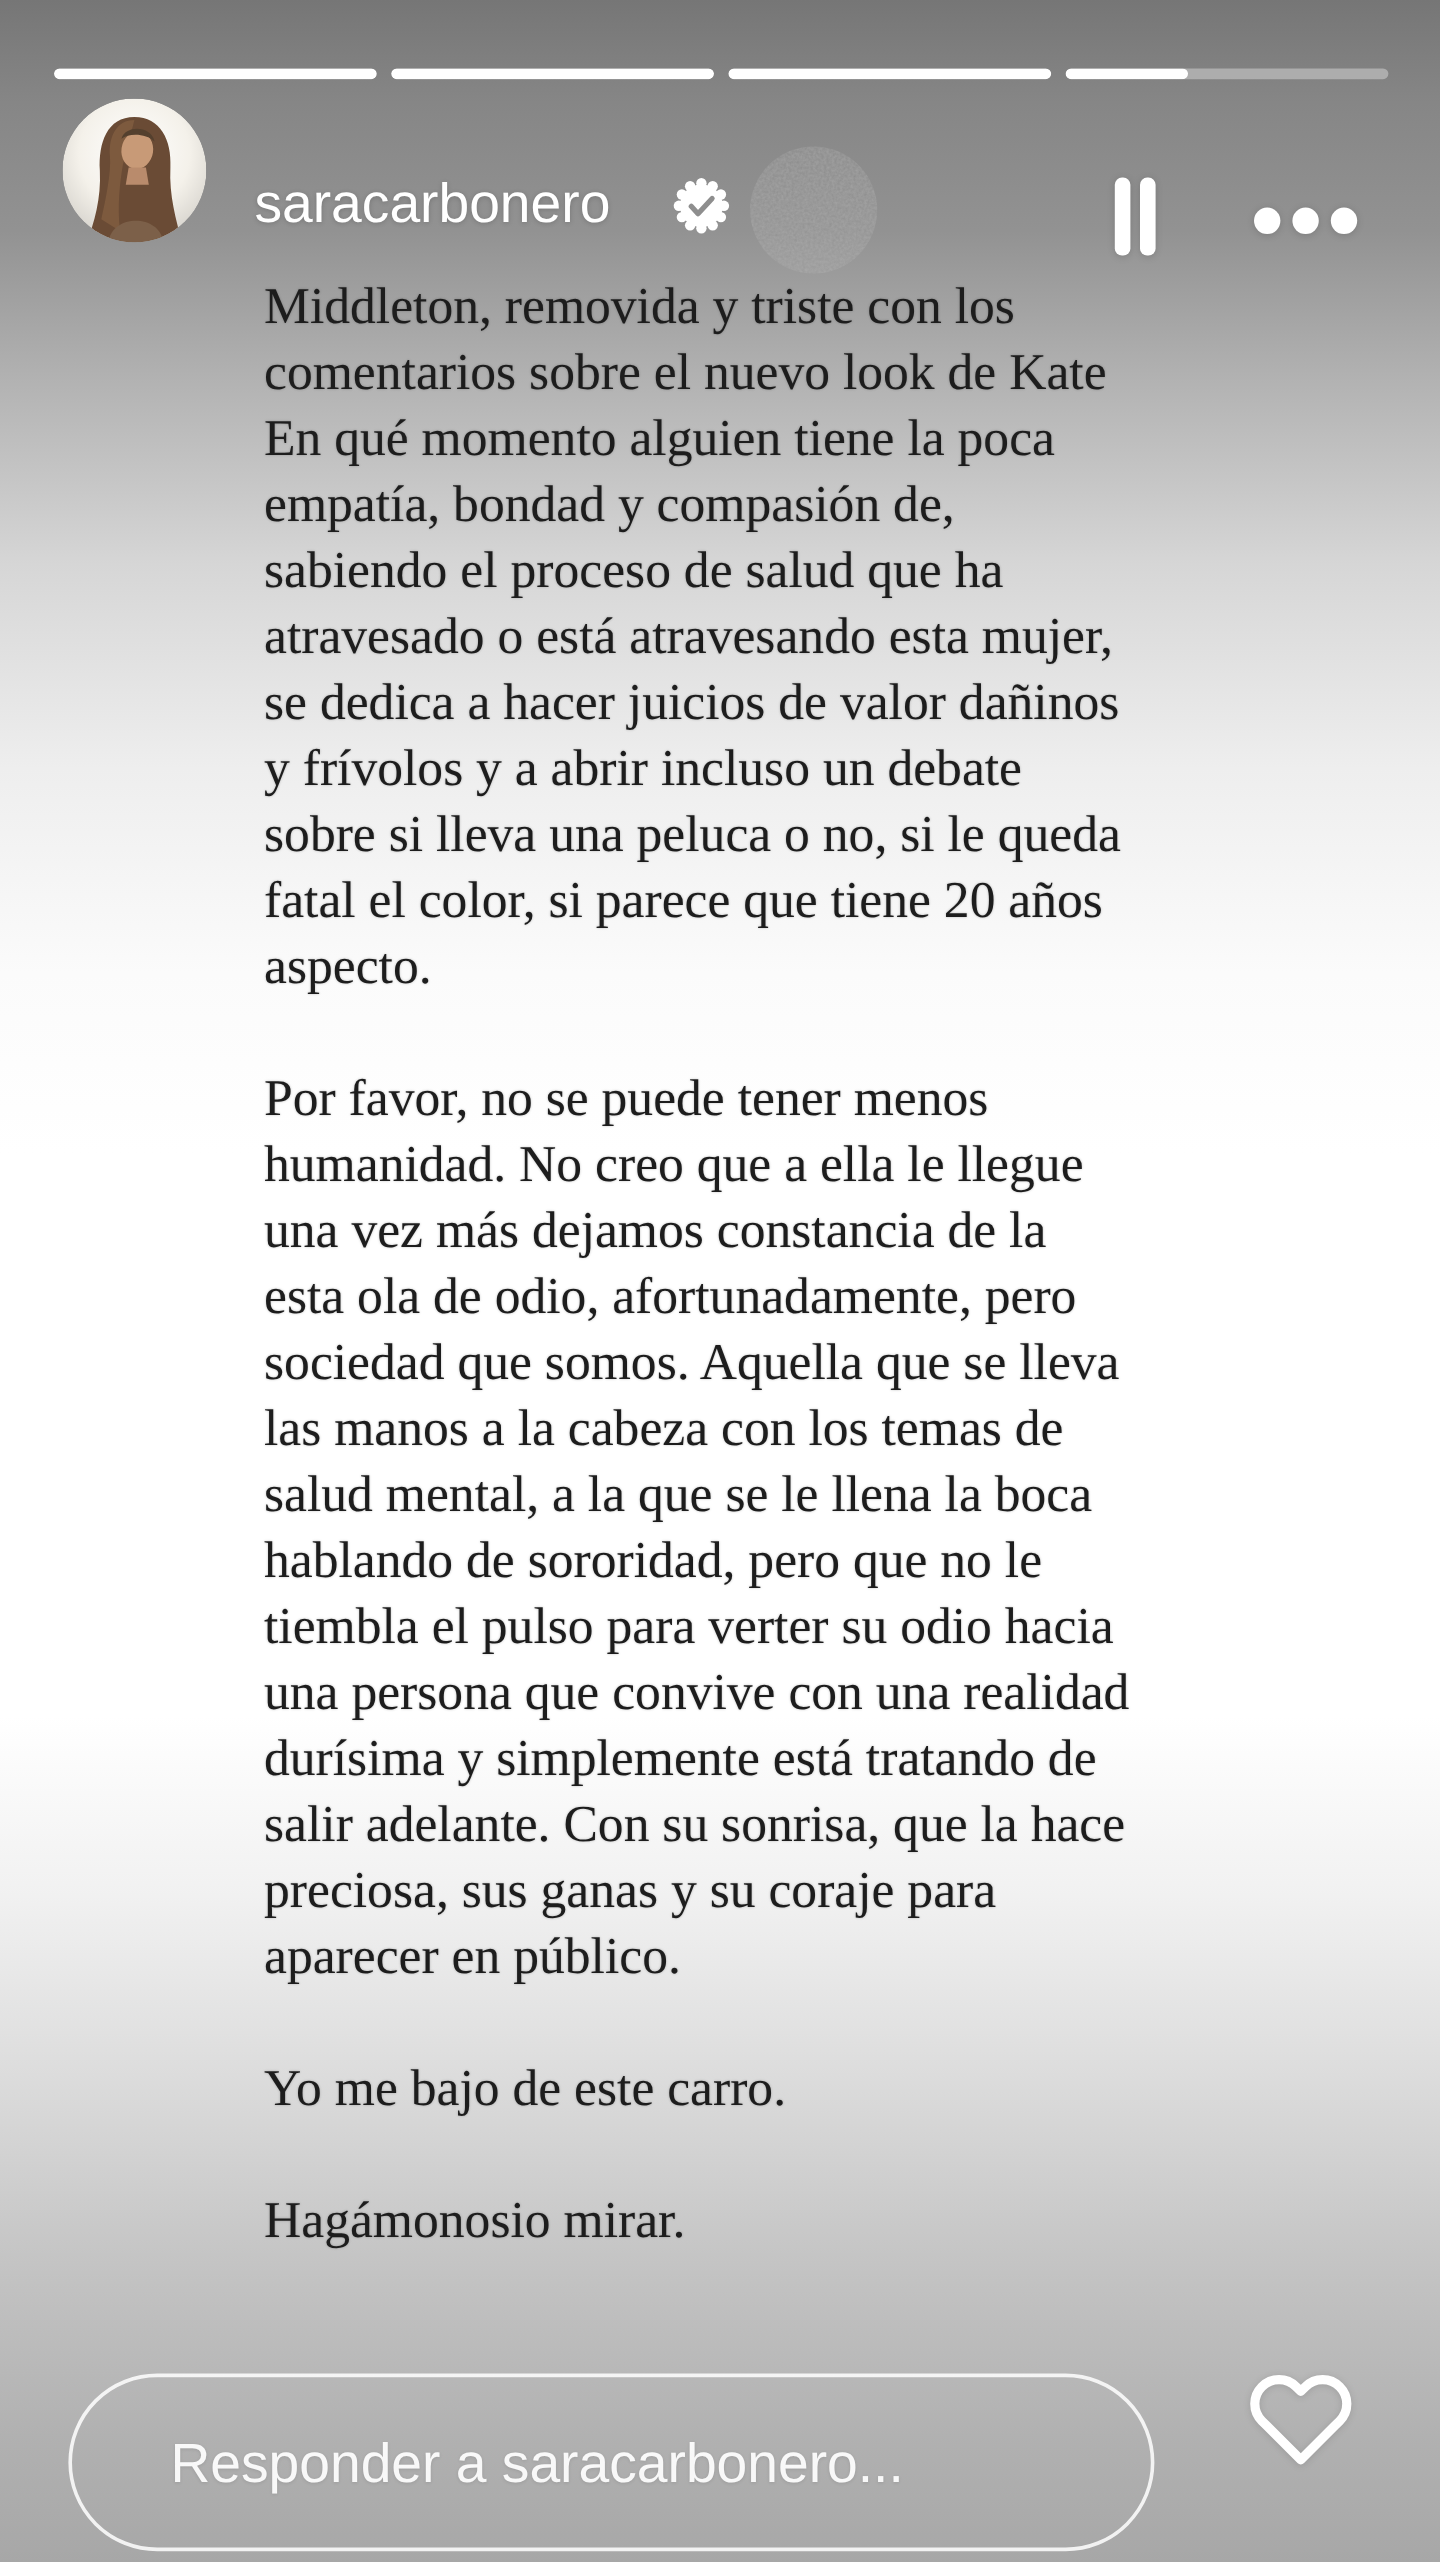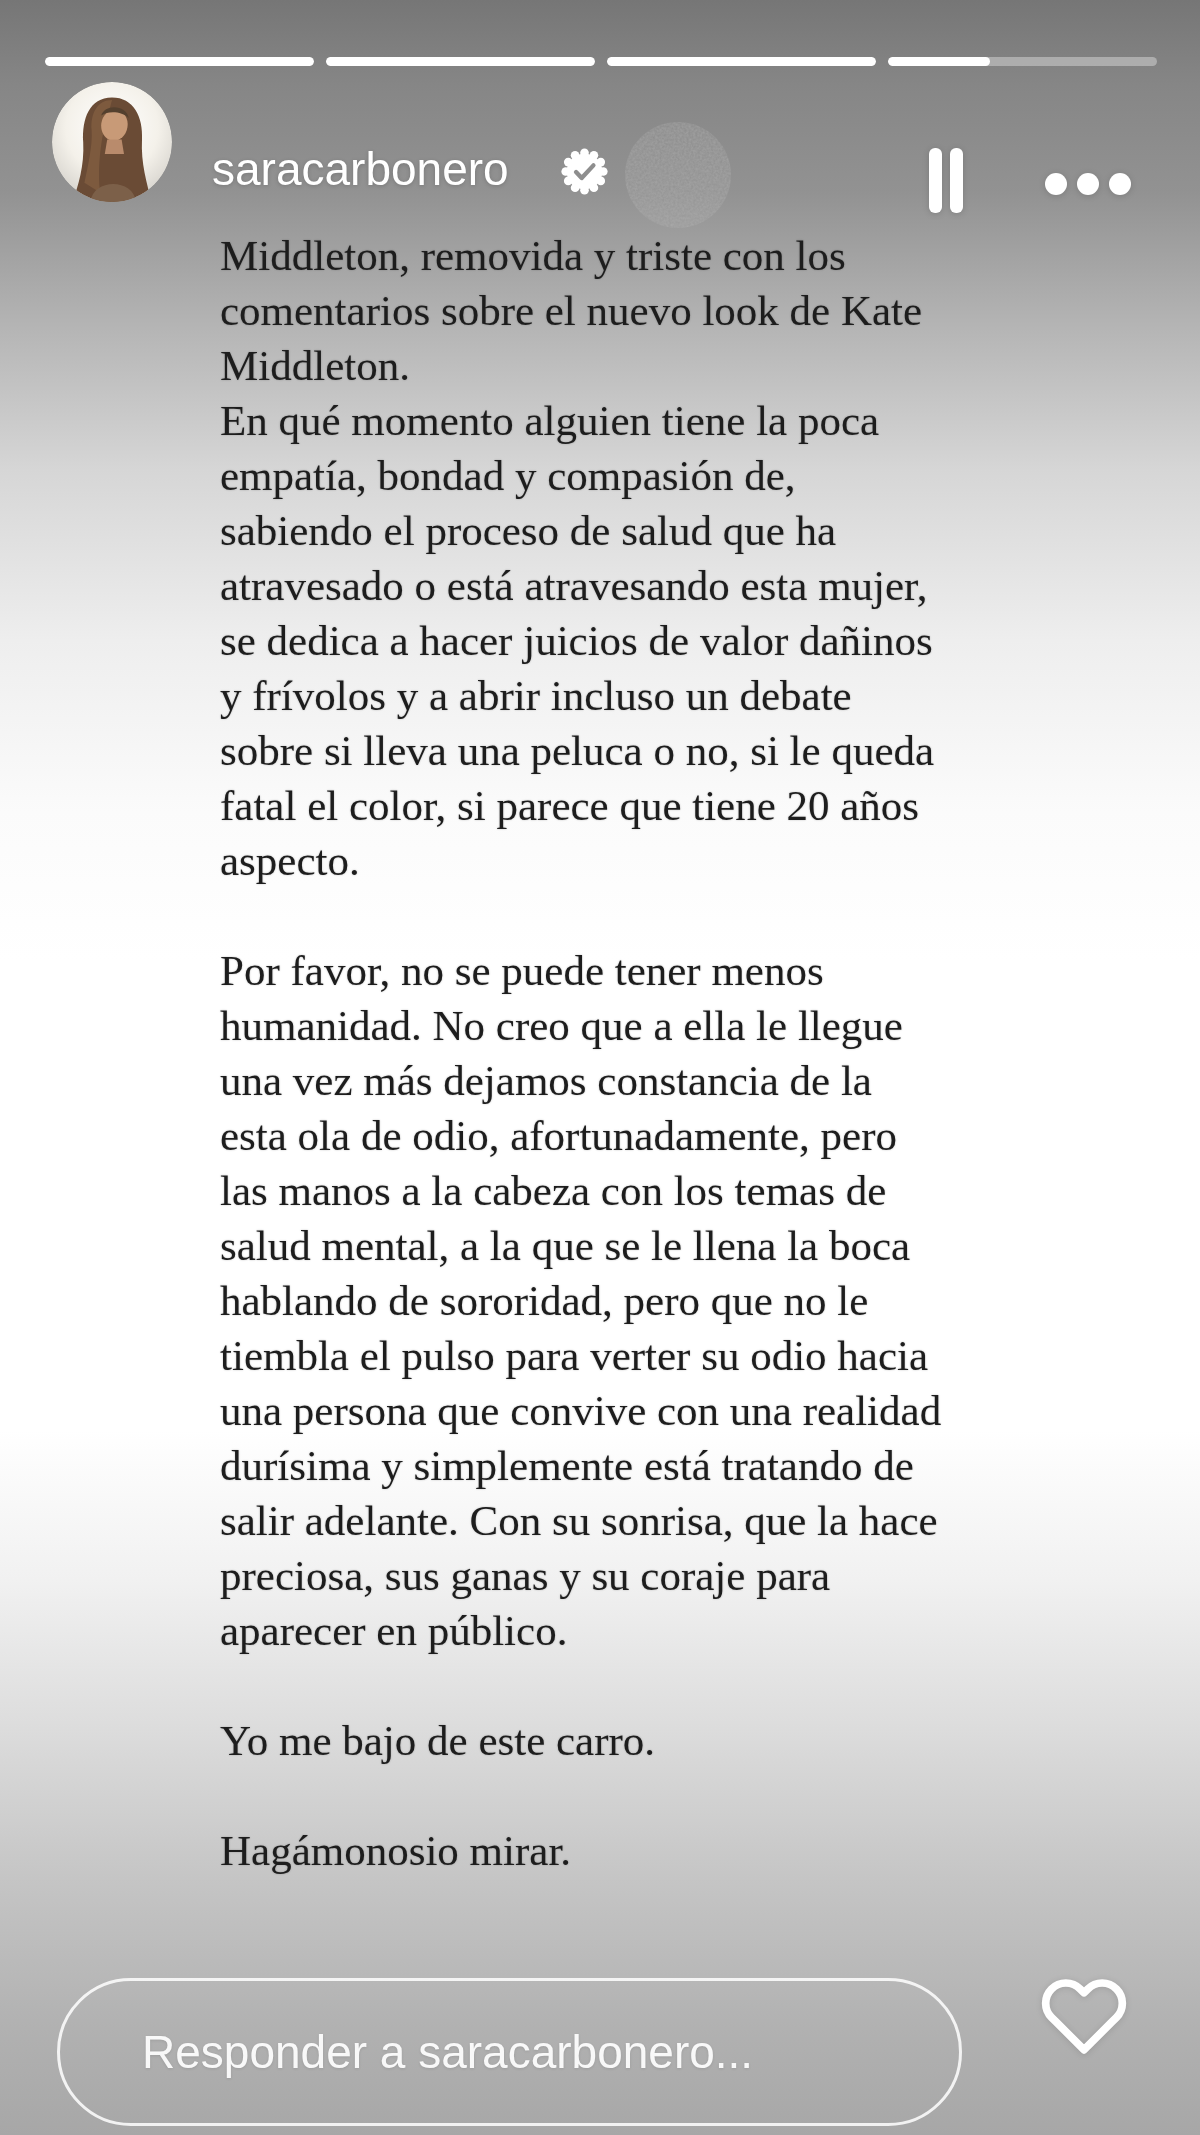--- a/index.html
+++ b/index.html
@@ -167,35 +167,35 @@
     <div class="more-btn">
       <div class="dot"></div>
       <div class="dot"></div>
       <div class="dot"></div>
     </div>
   </div>
 
   <div class="story-text" id="story-text">
       <div class="story-line">Middleton, removida y triste con los</div>
       <div class="story-line">comentarios sobre el nuevo look de Kate</div>
-      <div class="story-line">Middleton.</div>
       <div class="story-line">En qué momento alguien tiene la poca</div>
       <div class="story-line">empatía, bondad y compasión de,</div>
       <div class="story-line">sabiendo el proceso de salud que ha</div>
       <div class="story-line">atravesado o está atravesando esta mujer,</div>
       <div class="story-line">se dedica a hacer juicios de valor dañinos</div>
       <div class="story-line">y frívolos y a abrir incluso un debate</div>
       <div class="story-line">sobre si lleva una peluca o no, si le queda</div>
       <div class="story-line">fatal el color, si parece que tiene 20 años</div>
       <div class="story-line">aspecto.</div>
       <div class="story-line">&nbsp;</div>
       <div class="story-line">Por favor, no se puede tener menos</div>
       <div class="story-line">humanidad. No creo que a ella le llegue</div>
       <div class="story-line">una vez más dejamos constancia de la</div>
       <div class="story-line">esta ola de odio, afortunadamente, pero</div>
+      <div class="story-line">sociedad que somos. Aquella que se lleva</div>
       <div class="story-line">las manos a la cabeza con los temas de</div>
       <div class="story-line">salud mental, a la que se le llena la boca</div>
       <div class="story-line">hablando de sororidad, pero que no le</div>
       <div class="story-line">tiembla el pulso para verter su odio hacia</div>
       <div class="story-line">una persona que convive con una realidad</div>
       <div class="story-line">durísima y simplemente está tratando de</div>
       <div class="story-line">salir adelante. Con su sonrisa, que la hace</div>
       <div class="story-line">preciosa, sus ganas y su coraje para</div>
       <div class="story-line">aparecer en público.</div>
       <div class="story-line">&nbsp;</div>

